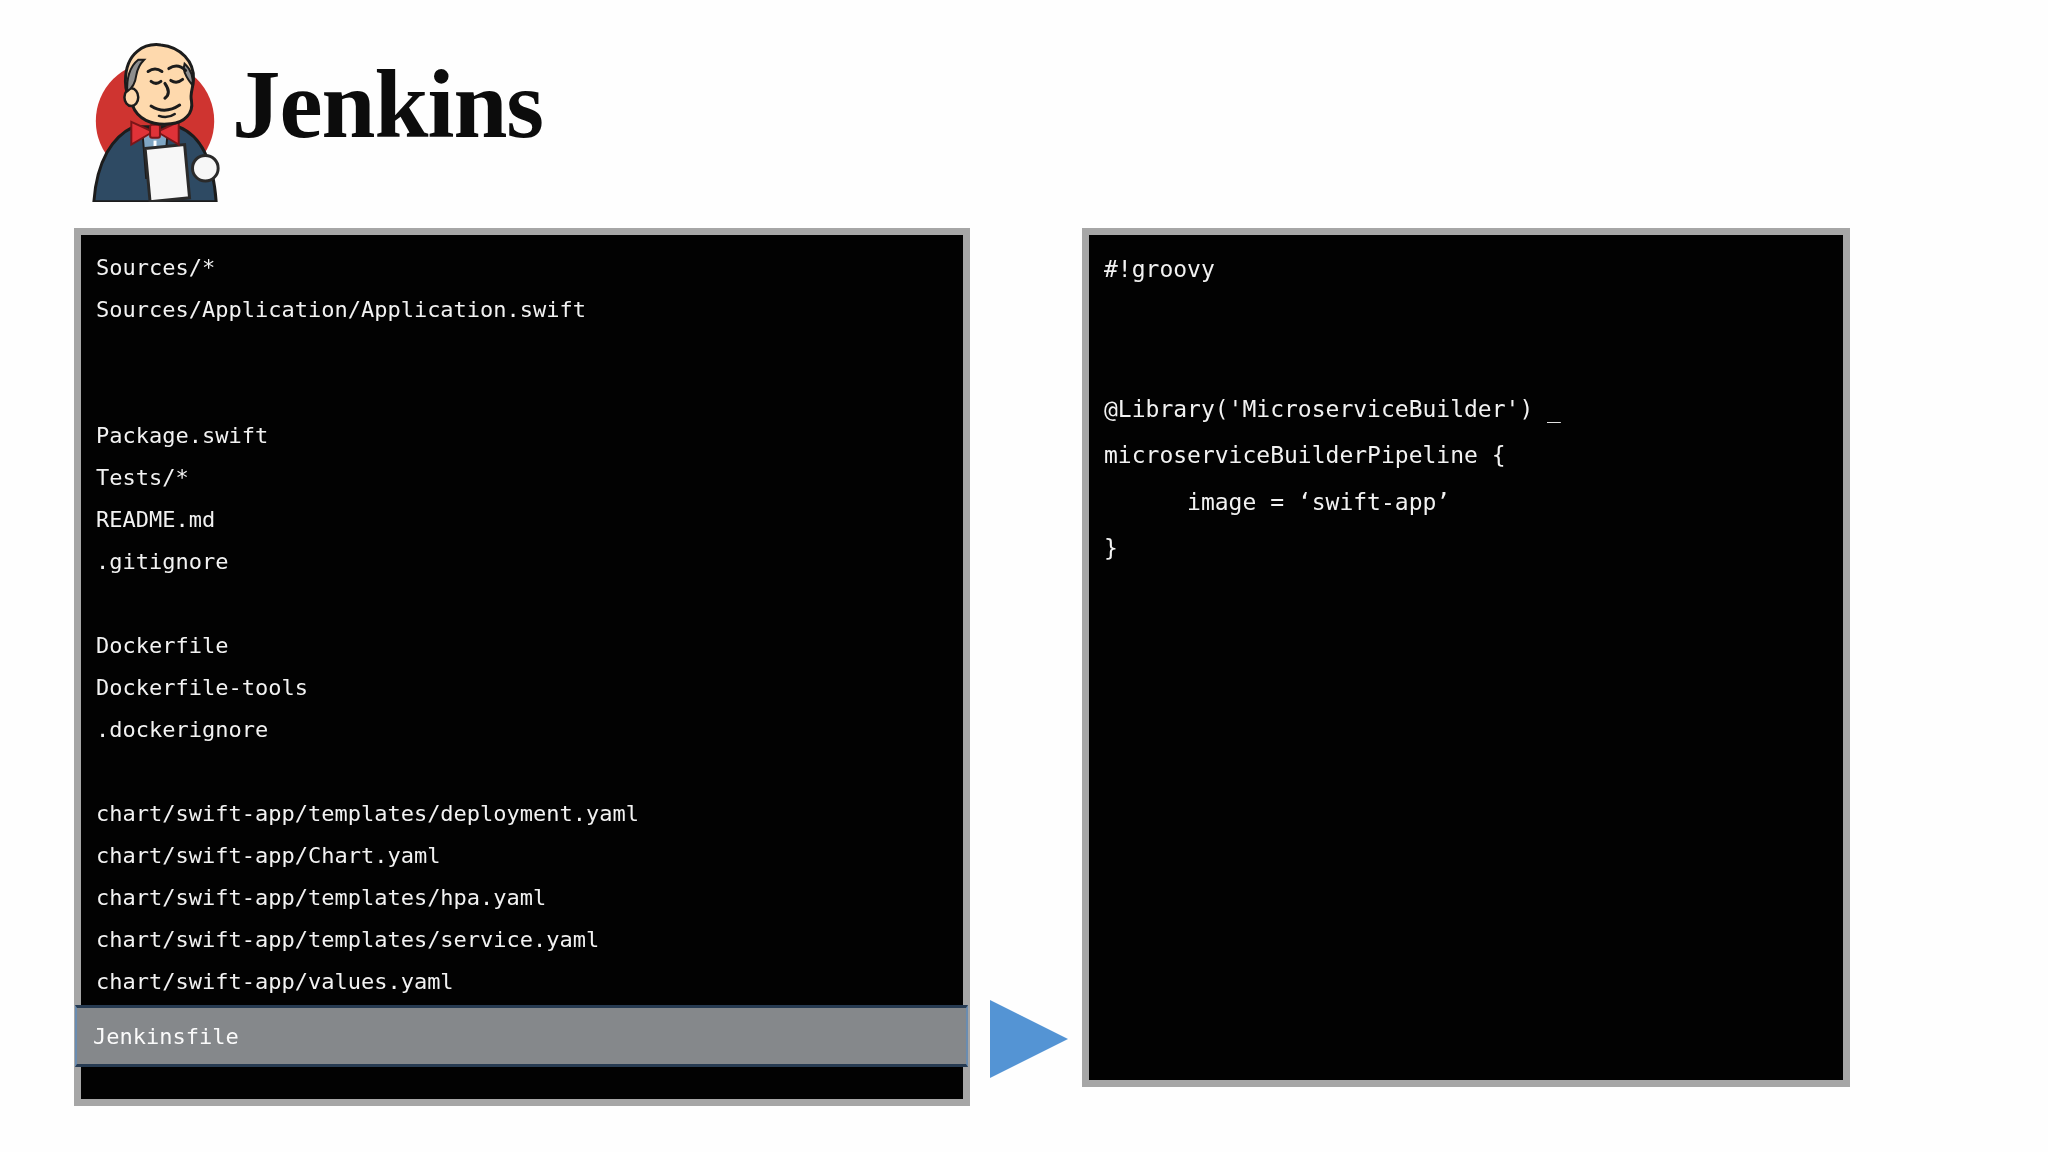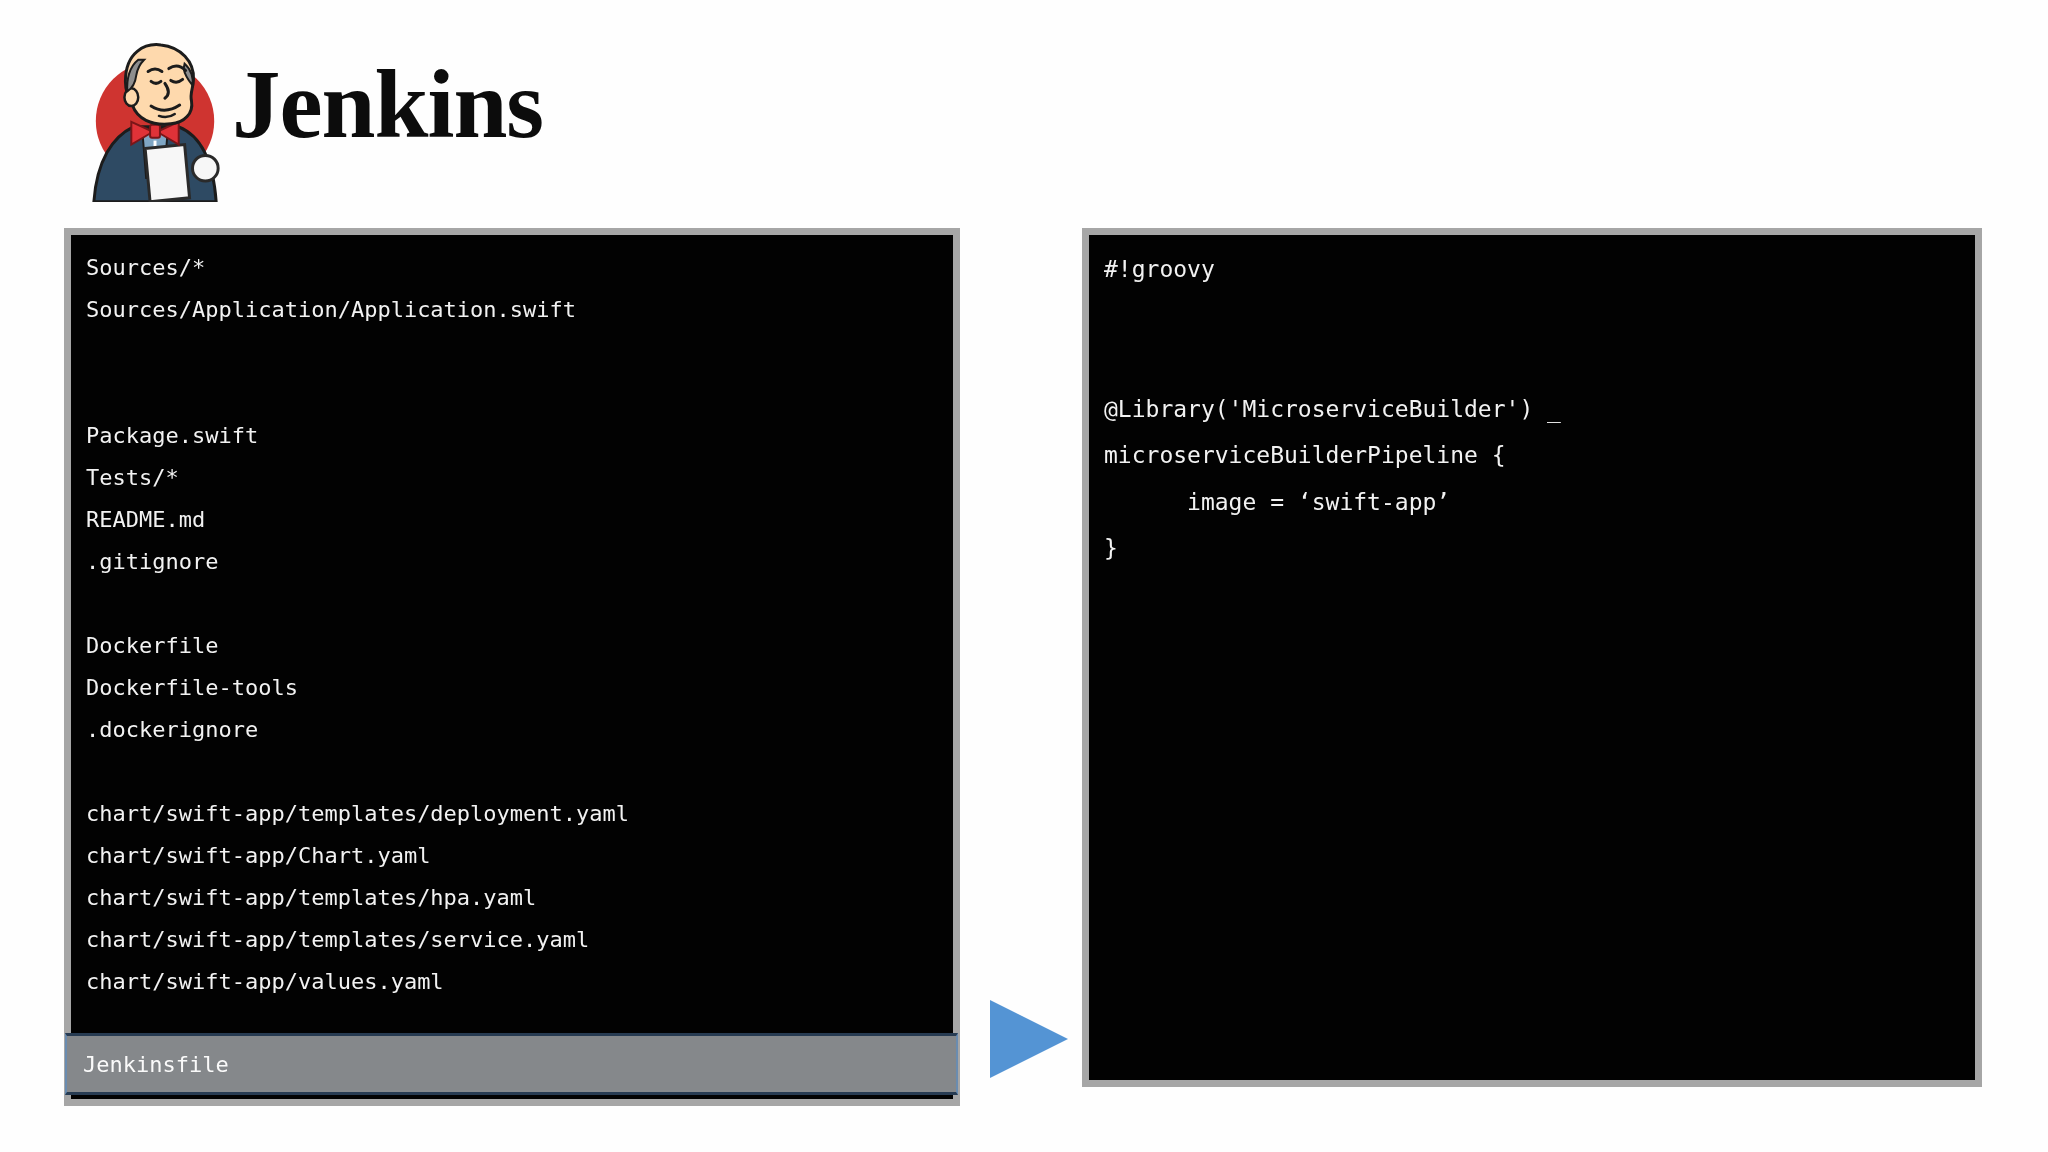--- a/index.html
+++ b/index.html
@@ -16,37 +16,37 @@
     position:absolute; left:232px; top:56px;
     font-family:"Liberation Serif","DejaVu Serif",serif;
     font-weight:bold; font-size:97px; line-height:1; color:#0c0c0c;
     letter-spacing:-1px;
   }
   
   .panel {
     position:absolute; background:#020202;
     border:7px solid #a6a6a6; box-sizing:border-box;
   }
-  #left-panel  { left:64px;  top:228px; width:896px; height:878px; }
-  #right-panel { left:1082px; top:228px; width:900px; height:859px; }
+  #left-panel  { left:74px;  top:228px; width:896px; height:878px; }
+  #right-panel { left:1082px; top:228px; width:768px; height:859px; }
   .code { color:#f2f2f2; }
   #left-panel  .code { font-size:22px; line-height:42px;  padding:12px 0 0 15px; }
   #right-panel .code { font-size:23px; line-height:46.5px; padding:11px 0 0 15px; }
   .line { white-space:pre; }
   
   #selected-row {
     position:absolute; left:-6px; right:-5px; top:770px; height:62px;
     box-sizing:border-box;
     background:#85888b;
     border:2px solid #6a8cb0;
     border-top:3px solid #273b52;
     border-bottom:3px solid #273b52;
     display:flex; align-items:center;
     padding-left:16px;
-    font-size:22px; color:#fafafa;margin-top:28px;
+    font-size:22px; color:#fafafa;
   }
   
   #flow-arrow { position:absolute; left:990px; top:1000px; }
 </style>
 </head>
 <body>
 
 <div class="logo">
   <svg id="mascot" viewBox="0 0 150 182" aria-hidden="true">
 

